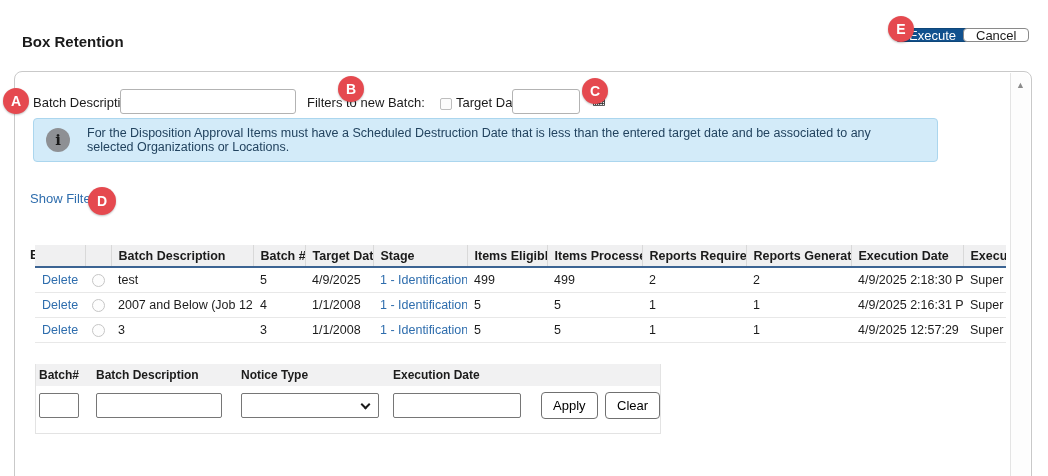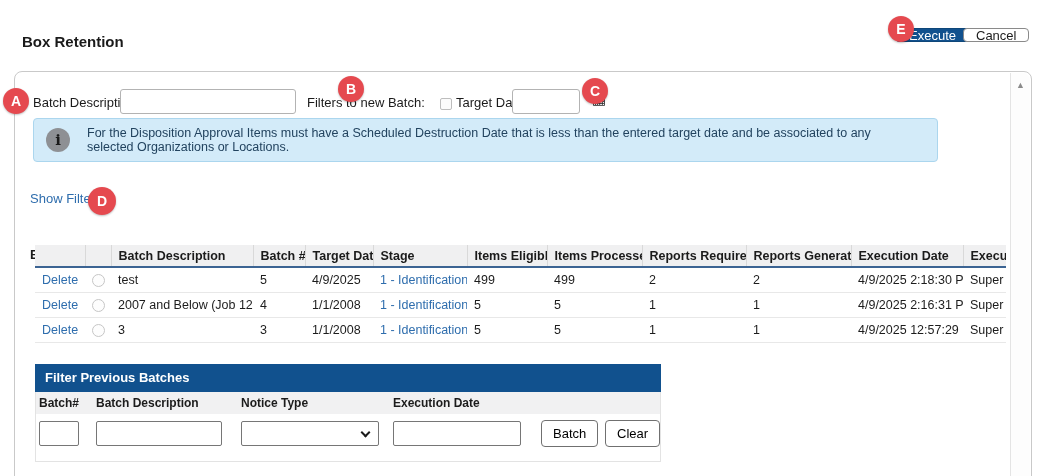--- a/index.html
+++ b/index.html
@@ -199,37 +199,36 @@
           <td>1</td>
           <td>1</td>
           <td>4/9/2025 12:57:29 PM</td>
           <td>Super Use</td>
         </tr>
       </tbody>
     </table>
   </div>
 
   <div class="filter-panel">
-    <div class="filter-header">Filter Previous Batches</div>
     <div class="filter-body">
       <div class="filter-label-row"></div>
       <div class="f-lbl" id="f-batchno-label">Batch#</div>
       <div class="f-lbl" id="f-desc-label">Batch Description</div>
       <div class="f-lbl" id="f-notice-label">Notice Type</div>
       <div class="f-lbl" id="f-exec-label">Execution Date</div>
 
       <input class="f-input" id="f-batchno-input" style="">
       <input class="f-input" id="f-desc-input" style="">
       <div class="select-box">
         <span></span>
         <span class="chev"></span>
       </div>
       <input class="f-input" id="f-exec-input" style="">
 
-      <button class="f-btn" id="apply-btn">Batch</button>
+      <button class="f-btn" id="apply-btn">Apply</button>
       <button class="f-btn" id="clear-btn">Clear</button>
     </div>
   </div>
 
   <div class="ann" id="ann-a">A</div>
   <div class="ann" id="ann-b">B</div>
   <div class="ann" id="ann-c">C</div>
   <div class="ann" id="ann-d">D</div>
   <div class="ann" id="ann-e">E</div>
 

